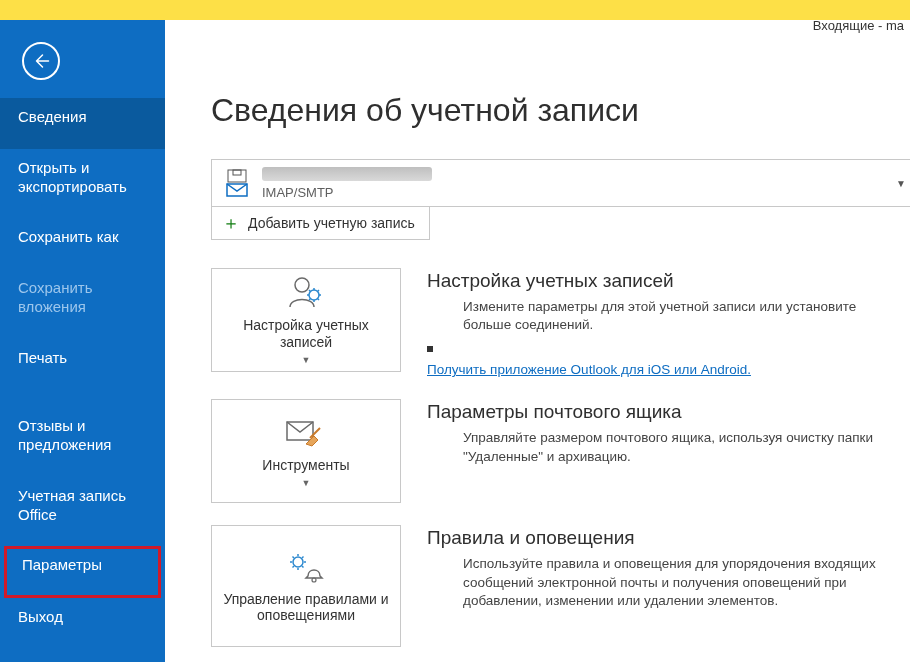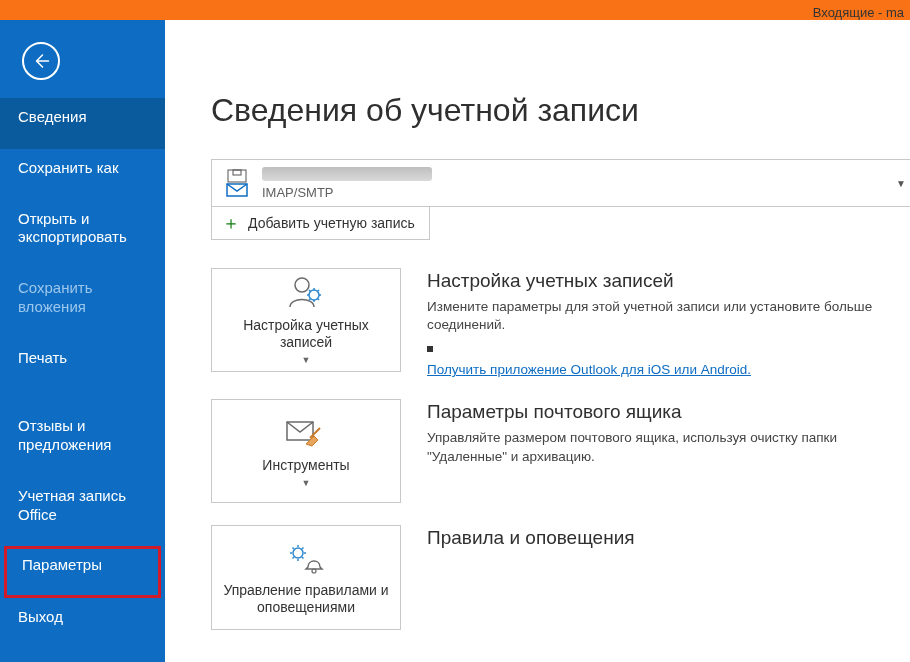--- a/index.html
+++ b/index.html
@@ -11,24 +11,24 @@
     width: 910px;
     height: 662px;
     overflow: hidden;
     display: flex;
     flex-direction: column;
   }
   .header {
     height: 20px;
     text-align: right;
     padding-right: 6px;
-    padding-top: 5px;
+    padding-top: 18px;
     font-size: 13px;
     color: #333;
-    background: #f97316;
+    background: #fde047;
   }
   .body {
     display: flex;
     flex: 1;
     min-height: 0;
   }
   .sidebar {
     width: 165px;
     background: #0e6dc2;
     color: #fff;
@@ -141,43 +141,43 @@
     align-items: center;
     justify-content: center;
     text-align: center;
     padding: 8px 10px;
     gap: 6px;
   }
   .card-btn .icon { height: 36px; display:flex; align-items:center; justify-content:center; }
   .card-btn-label { font-size: 14px; color: #333; line-height: 1.2; }
   .card-desc { flex: 1; padding-top: 2px; padding-right: 4px; }
   .card-title { font-size: 19px; color: #2f2f2f; margin-bottom: 6px; }
-  .card-text { font-size: 13.5px; color: #444; line-height: 1.35; }
+  .card-text { font-size: 13.5px; color: #444; line-height: 1.35; margin-left: 36px; }
   .card-link { color: #0e6dc2; text-decoration: underline; font-size: 13.5px; }
   .bullet-row { display: flex; gap: 10px; margin-top: 6px; align-items: baseline; flex-direction: column; }
   .bullet { width: 6px; height: 6px; background: #333; margin-top: 6px; display:inline-block; }
   .chevron-small { font-size: 9px; color: #666; margin-top: -2px; }
   svg { display: block; }
 </style>
 </head>
 <body>
 
 <div class="header">Входящие - ma</div>
 
 <div class="body">
   <div class="sidebar">
     <div class="back-btn">
       <svg width="18" height="18" viewBox="0 0 24 24">
         <path d="M14 4 L6 12 L14 20 M6 12 H22" stroke="#fff" stroke-width="2" fill="none" stroke-linecap="round" stroke-linejoin="round"></path>
       </svg>
     </div>
 
     <div class="nav-item selected"><span>Сведения</span></div>
+    <div class="nav-item"><span>Открыть и экспортировать</span></div>
     <div class="nav-item"><span>Сохранить как</span></div>
-    <div class="nav-item"><span>Открыть и экспортировать</span></div>
     <div class="nav-item disabled"><span>Сохранить вложения</span></div>
     <div class="nav-item"><span>Печать</span></div>
 
     <div class="nav-gap"></div>
 
     <div class="nav-item"><span>Отзывы и предложения</span></div>
     <div class="nav-item"><span>Учетная запись Office</span></div>
     <div class="nav-item highlight"><span>Параметры</span></div>
     <div class="nav-item"><span>Выход</span></div>
   </div>
@@ -259,21 +259,21 @@
           <div class="card-btn-label">Инструменты</div>
           <div class="chevron-small">▼</div>
         </div>
         <div class="card-desc">
           <div class="card-title">Параметры почтового ящика</div>
           <div class="card-text">Управляйте размером почтового ящика, используя очистку папки "Удаленные" и архивацию.</div>
         </div>
       </div>
 
       <div class="card">
-        <div class="card-btn" style="height:105px">
+        <div class="card-btn" style="height:122px">
           <div class="icon">
             <svg width="44" height="34" viewBox="0 0 44 34">
               <circle cx="14" cy="12" r="5" stroke="#2d89cf" stroke-width="1.5" fill="none"></circle>
               <g stroke="#2d89cf" stroke-width="1.5">
                 <line x1="14" y1="4" x2="14" y2="6"></line>
                   <line x1="14" y1="18" x2="14" y2="20"></line>
                 <line x1="6" y1="12" x2="8" y2="12"></line>
                   <line x1="20" y1="12" x2="22" y2="12"></line>
                 <line x1="8.5" y1="6.5" x2="10" y2="8"></line>
                   <line x1="18" y1="16" x2="19.5" y2="17.5"></line>
@@ -281,18 +281,19 @@
                   <line x1="10" y1="16" x2="8.5" y2="17.5"></line>
               </g>
               <path d="M24 26 C24 18 36 18 36 26 L38 28 L22 28 Z" stroke="#6a6a6a" stroke-width="1.5" fill="none"></path>
               <circle cx="30" cy="30" r="2" stroke="#6a6a6a" stroke-width="1.2" fill="none"></circle>
             </svg>
           </div>
           <div class="card-btn-label">Управление правилами и оповещениями</div>
         </div>
         <div class="card-desc">
           <div class="card-title">Правила и оповещения</div>
+          <div class="card-text">Используйте правила и оповещения для упорядочения входящих сообщений электронной почты и получения оповещений при добавлении, изменении или удалении элементов.</div>
         </div>
       </div>
 
     </div>
   </div>
 </div>
 
 </body></html>

